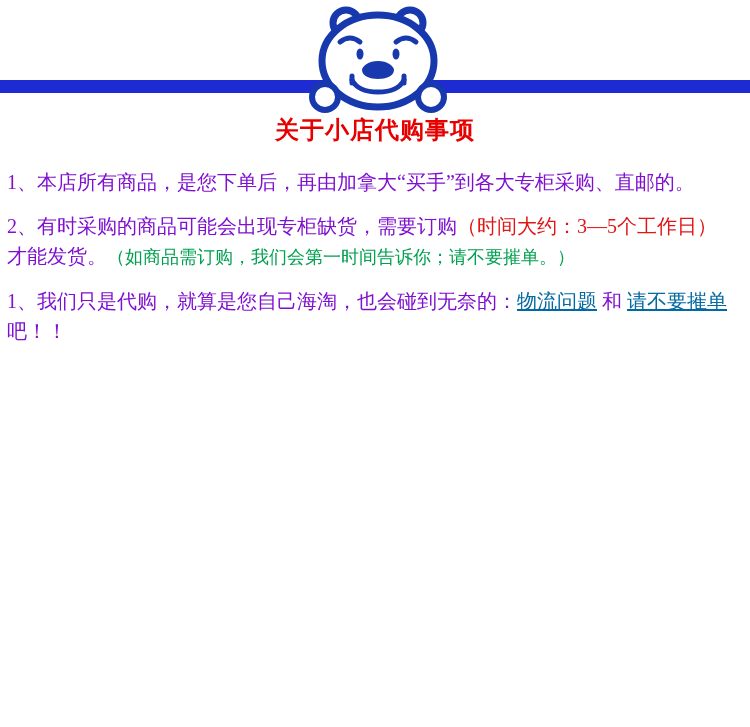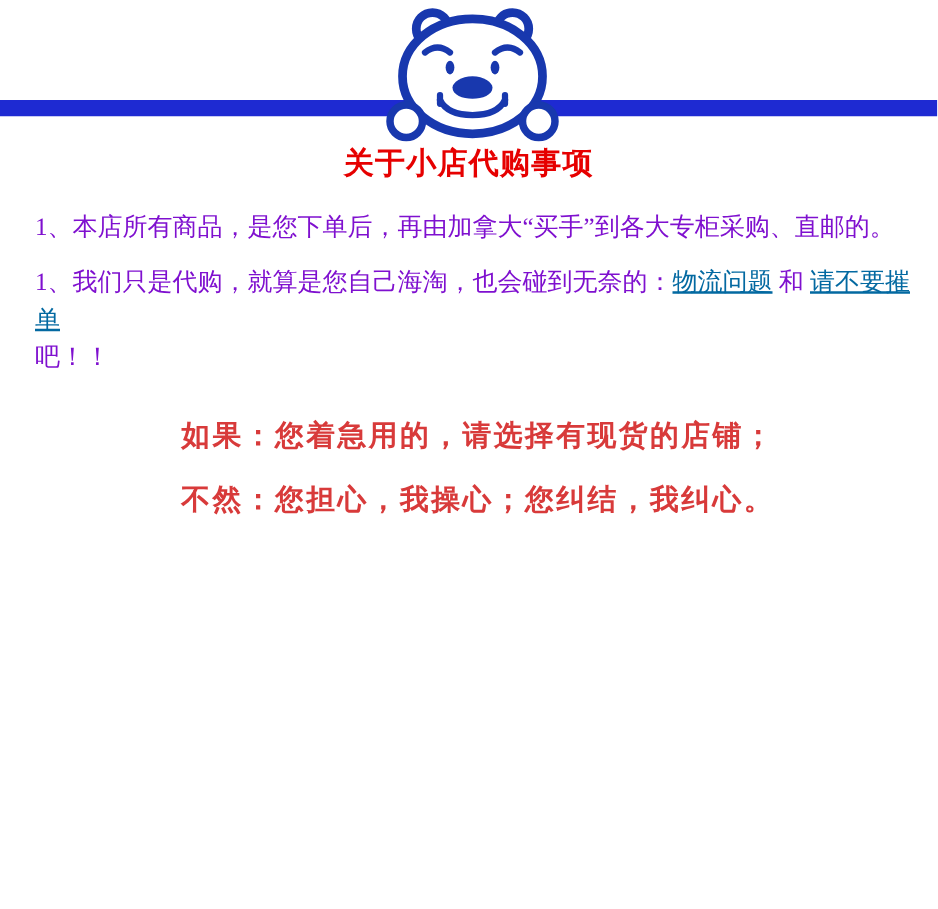--- a/index.html
+++ b/index.html
@@ -9,21 +9,21 @@
   }
   
   .header{position:relative;height:112px;}
   .divider-bar{position:absolute;top:80px;left:0;width:750px;height:13px;background:#1e2ad2;}
   .bear{position:absolute;left:308px;top:4px;}
   .page-title{
     margin:2px 0 0;text-align:center;color:#e60000;font-weight:bold;font-size:24px;
     font-family:"Liberation Sans","DejaVu Sans",sans-serif;letter-spacing:1px;
   }
   
-  .content{padding:21px 13px 0 28px;}
+  .content{padding:21px 13px 0 7px;}
   .content p{margin:0 0 14px 0;font-size:20px;line-height:30px;color:#7f10cf;}
   .t-blue{color:#2633cc;}
   .t-red{color:#e01616;}
   .t-green{color:#00a050;font-size:18px;}
   .t-link{
     color:#000000;text-decoration:underline;font-size:19px;
     font-family:"Liberation Mono","DejaVu Sans Mono",monospace;
   }
   .u-blue{color:#0369a1;text-decoration:underline;}
   
@@ -74,29 +74,26 @@
       </g>
     </svg>
   </div>
 
   <h1 class="page-title">关于小店代购事项</h1>
 
   <div class="content">
 
     <p><span>1、本店所有商品，是您下单后，再由加拿大“买手”到各大专柜采购、直邮的。</span></p>
 
+    <p><span>2、有时采购的商品可能会出现专柜缺货，需要订购</span><span class="t-red">（时间大约：3—5个工作日）</span><br><span>才能发货。</span><span class="t-green">（如商品需订购，我们会第一时间告诉你；请不要摧单。）</span></p>
 
 
     <p><span>1、我们只是代购，就算是您自己海淘，也会碰到无奈的：</span><span class="u-blue">物流问题</span><span> 和 </span><span class="u-blue">请不要摧单</span><br><span>吧！！</span></p>
 
 
-    <div class="closing">
-      <p>如果：您着急用的，请选择有现货的店铺；</p>
-      <p>不然：您担心，我操心；您纠结，我纠心。</p>
-    </div>
 
   </div>
 
   <div class="store-name">利生加国代购店</div>
 
   <div class="logo">
     <span class="ltr ltr-l">L</span>
     <span class="ltr ltr-s">S</span>
   </div>
 

